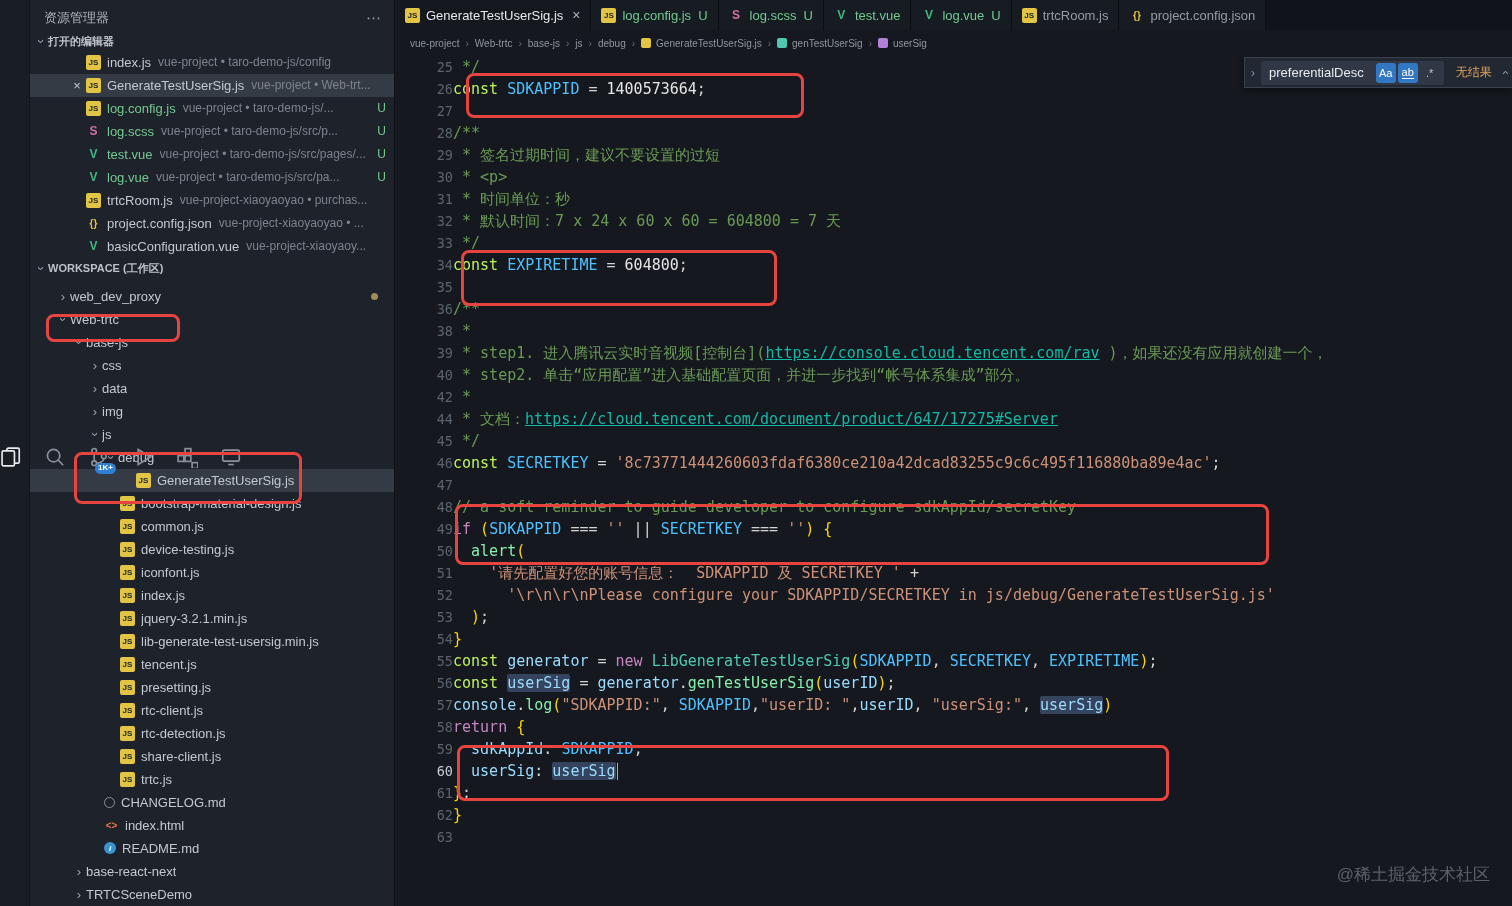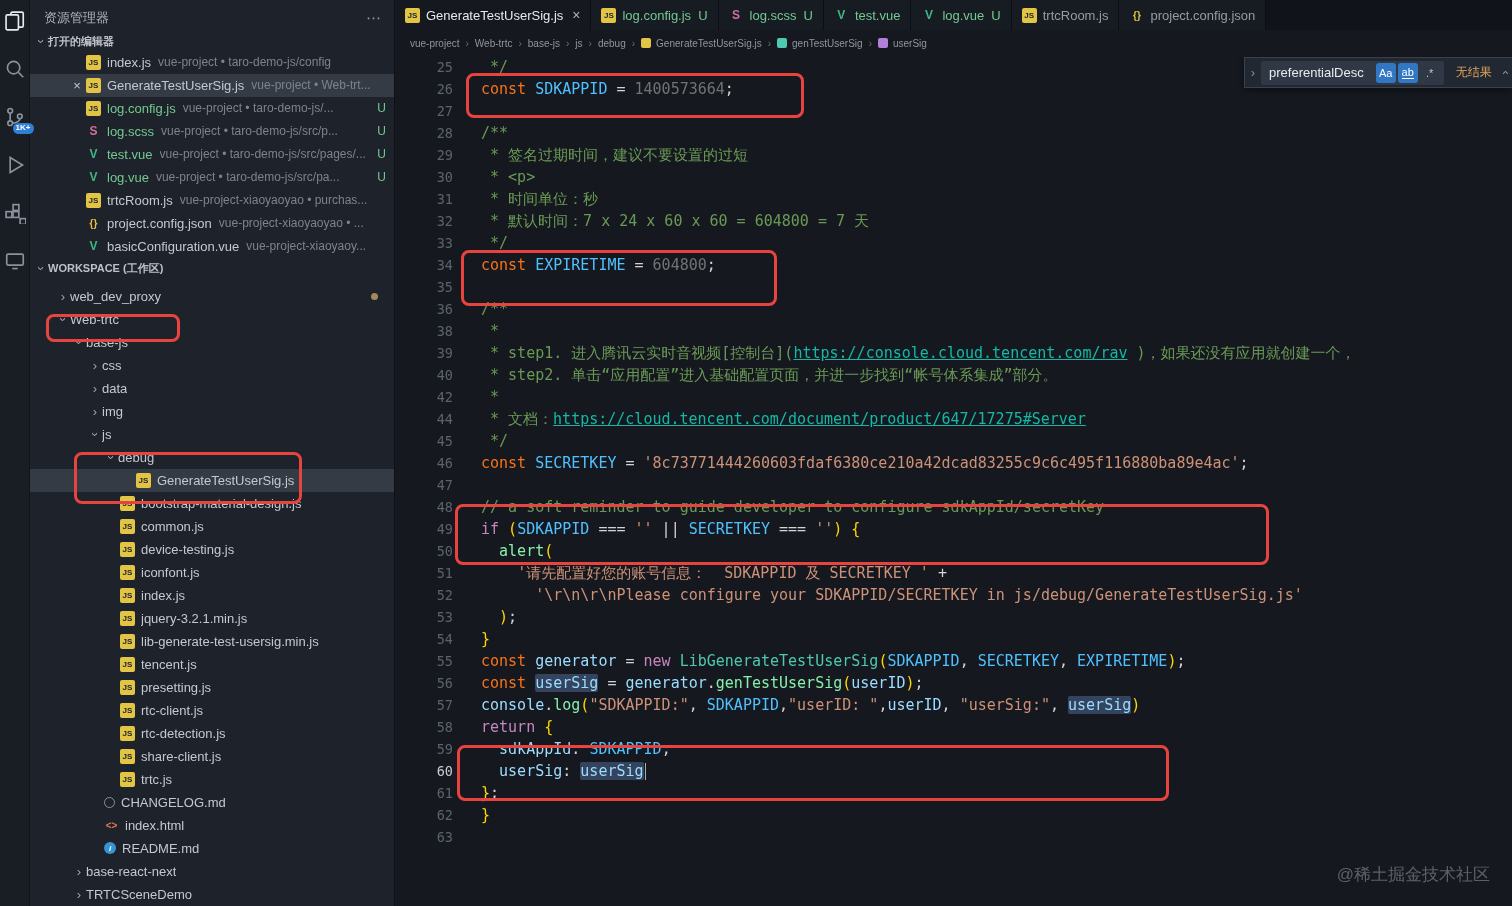--- a/index.html
+++ b/index.html
@@ -1,21 +1,21 @@
 <!DOCTYPE html>
 <html><head>
 <meta charset="utf-8">
 <style>
   *{box-sizing:border-box;margin:0;padding:0}
   html,body{width:1512px;height:906px;overflow:hidden;background:#15191f;
     font-family:"Liberation Sans",sans-serif;color:#c3c9d1;font-size:13px}
   .app{display:flex;width:100%;height:100%}
 
   
-  .activitybar{width:30px;background:#191d24;display:flex;flex-direction:column;align-items:center;
+  .activitybar{width:30px;background:#191d24;display:flex;flex-direction:row;align-items:center;
     padding-top:8px;gap:22px;flex:none;border-right:1px solid #11141a}
   .ab-item{position:relative;width:26px;height:26px;display:flex;align-items:center;justify-content:center;
     color:#8b929c;cursor:pointer}
   .ab-item.active{color:#e8ebef}
   .ab-badge{position:absolute;bottom:-4px;right:-6px;background:#2f7fd6;color:#fff;font-size:8px;
     border-radius:8px;padding:1px 3px;line-height:1.1;font-weight:bold}
 
   
   .sidebar{width:365px;background:#1e222a;flex:none;display:flex;flex-direction:column;
     border-right:1px solid #0e1116;overflow:hidden}
@@ -69,24 +69,24 @@
   .bc-sep{margin:0 6px;color:#686f78}
   .bc-ico{width:10px;height:10px;border-radius:2px;margin-right:5px;flex:none}
   .bc-ico.js{background:#e2c545}
   .bc-ico.sym-method{background:#4ec9b0}
   .bc-ico.sym-var{background:#b180d7}
 
   
   .editor{position:relative;flex:1;overflow:hidden;background:#15191f;
     font-family:"DejaVu Sans Mono","Liberation Mono",monospace;font-size:15px}
   .codeline{height:22px;line-height:22px;display:flex;white-space:pre}
-  .ln{width:58px;text-align:right;color:#5b636e;flex:none;font-size:13.5px;margin-right:28px;user-select:none}
+  .ln{width:58px;text-align:right;color:#5b636e;flex:none;font-size:13.5px;user-select:none}
   .ln.cur{color:#c8ccd4}
   .lc{flex:1;white-space:pre}
-  .kw{color:#f97316}.kw2{color:#c586c0}.cn{color:#4fc1ff}.vr{color:#9cdcfe}.nm{color:#737373}
+  .kw{color:#bef264}.kw2{color:#c586c0}.cn{color:#4fc1ff}.vr{color:#9cdcfe}.nm{color:#e5e5e5}
   .st{color:#ce9178}.cm{color:#6a9955}.lk{color:#14b8a6;text-decoration:underline}
   .fn{color:#86efac}.cl{color:#4ec9b0}.pc{color:#d4d4d4}.br{color:#ffd700}.tx{color:#d4d4d4}
   .occ{background:rgba(90,120,170,.45);border-radius:2px}
   .cursor{display:inline-block;width:1.5px;height:17px;background:#aeafad;vertical-align:middle;margin-left:1px}
 
   
   .findwidget{position:absolute;top:1px;right:0;height:31px;background:#222831;border:1px solid #3a4250;
     border-right:none;display:flex;align-items:center;padding:0 6px 0 2px;box-shadow:0 2px 6px rgba(0,0,0,.45);
     z-index:5;font-family:"Liberation Sans",sans-serif}
   .fw-chev{color:#888f98;width:12px;text-align:center;font-size:13px;cursor:pointer}

